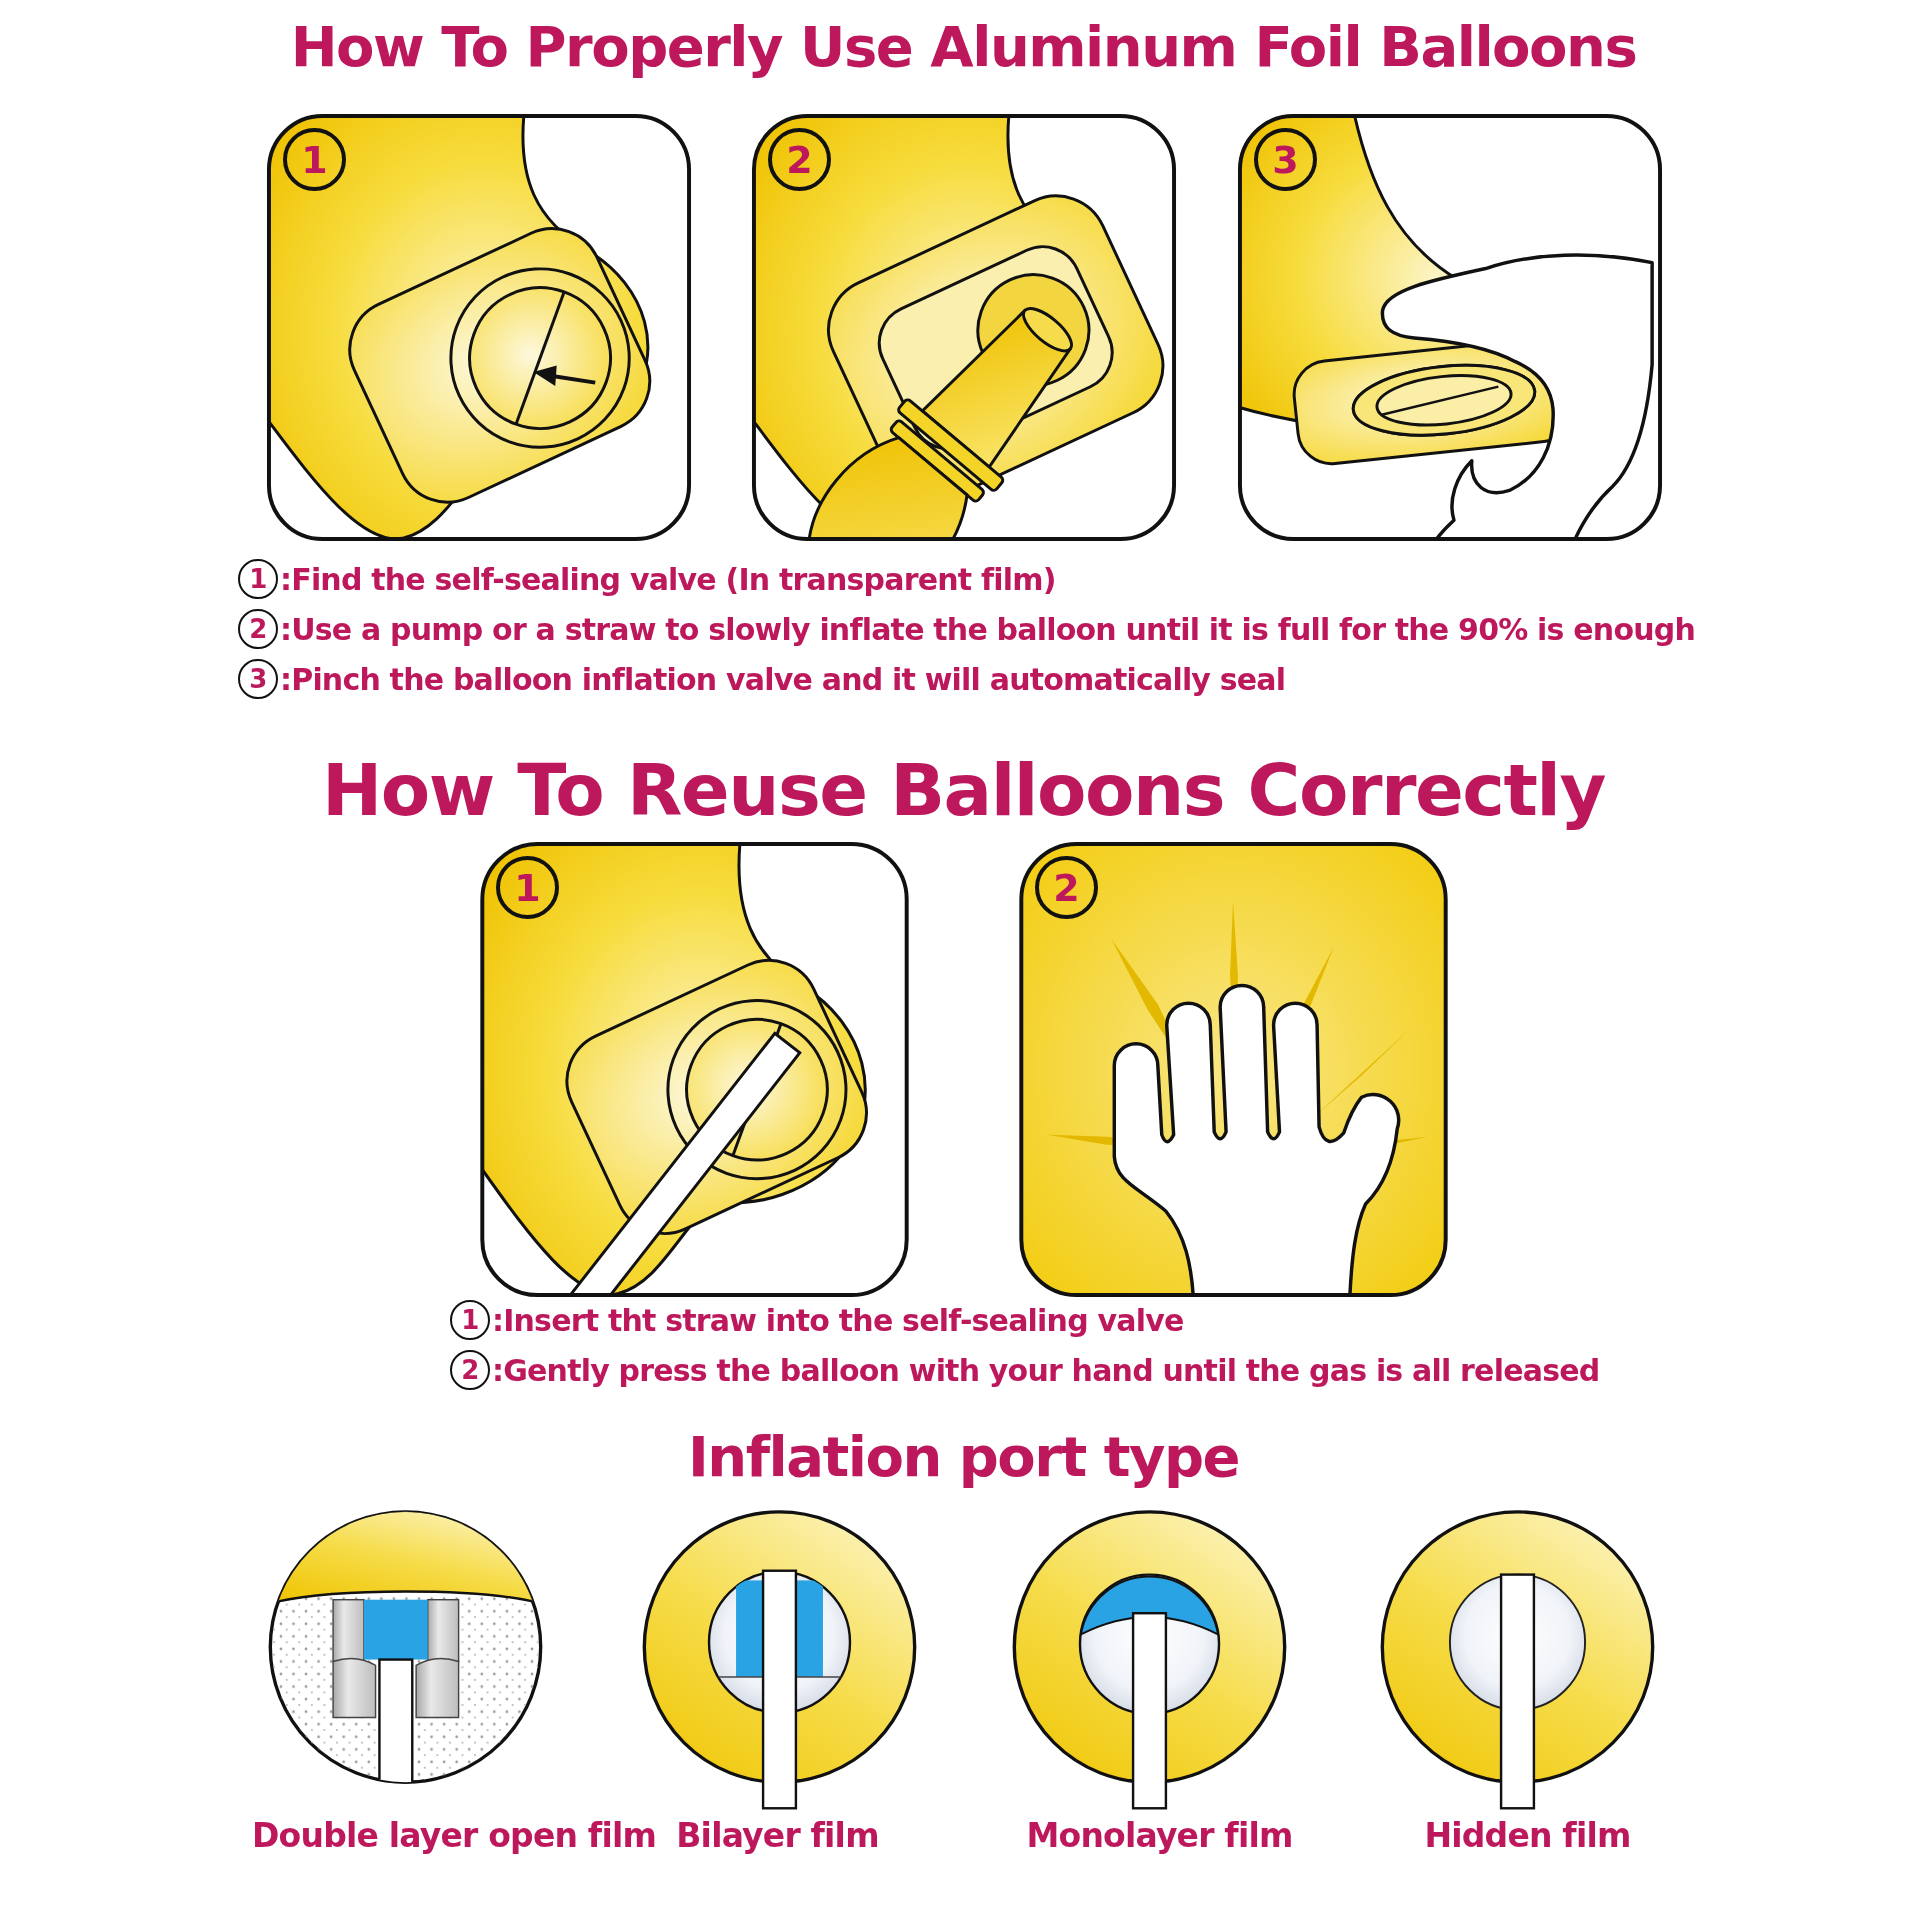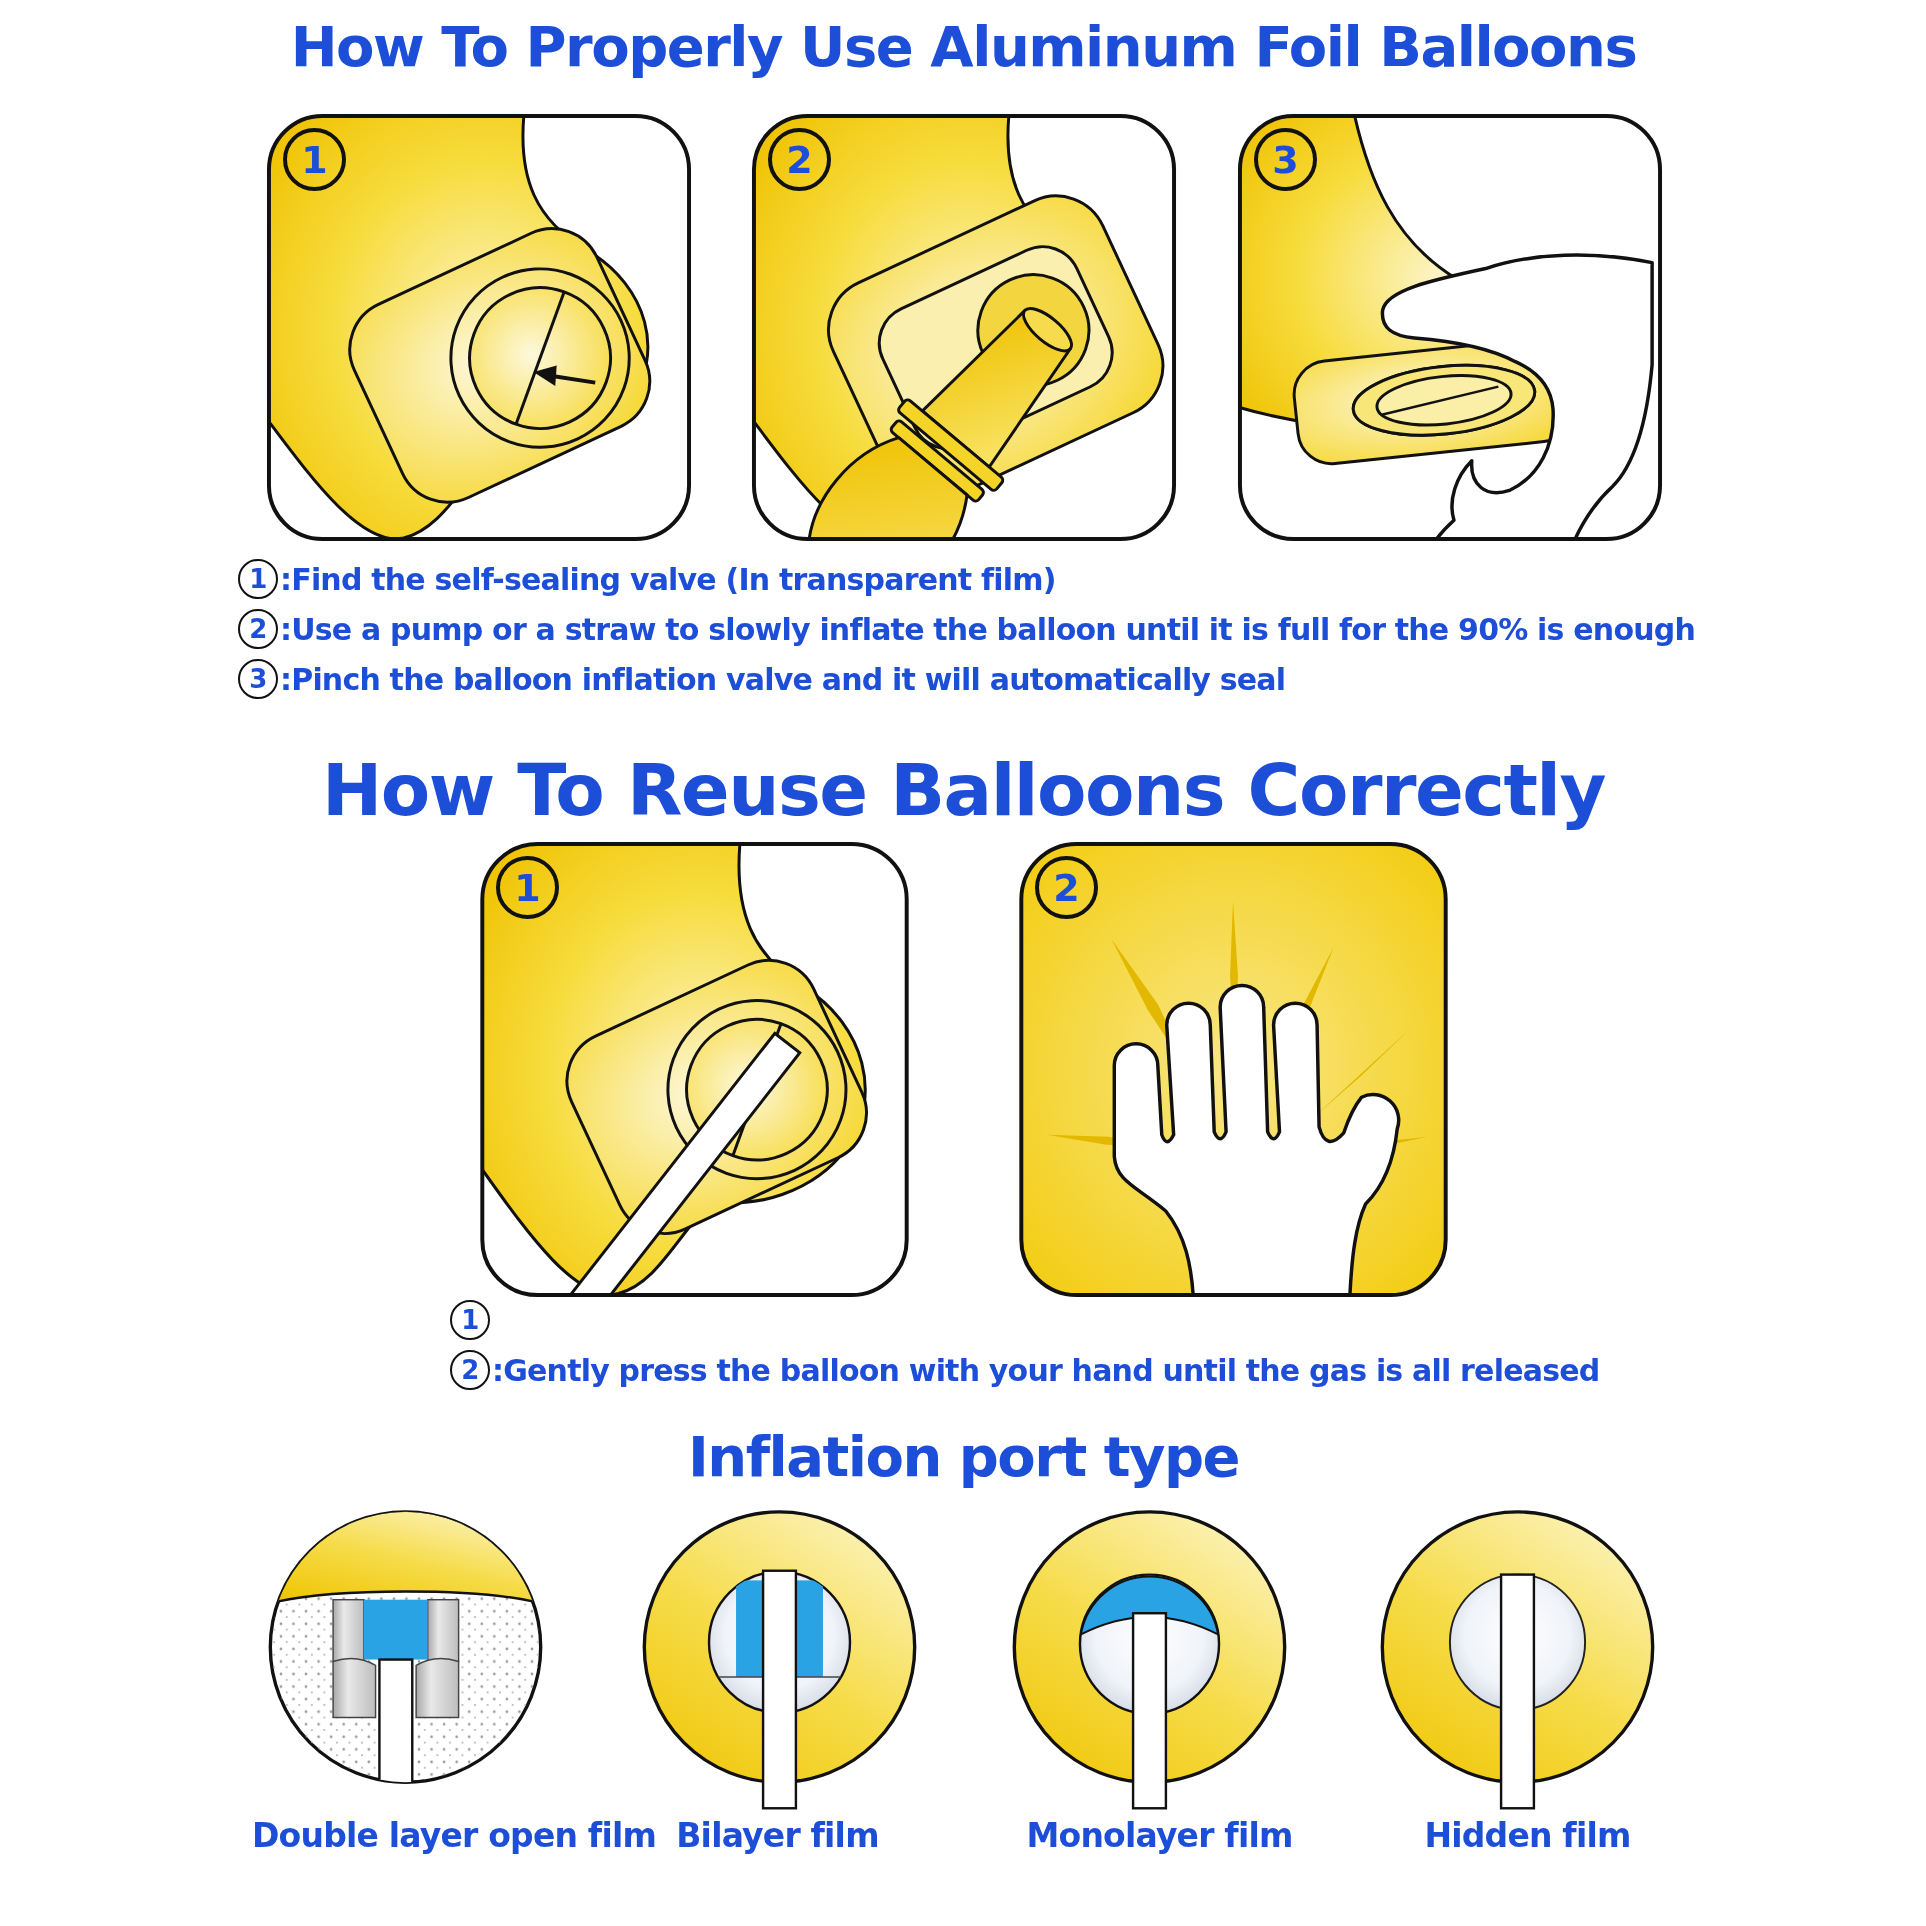--- a/index.html
+++ b/index.html
@@ -1,17 +1,17 @@
 <!DOCTYPE html>
 <html><head>
 <meta charset="utf-8">
 <style>
   html,body{margin:0;padding:0;background:#ffffff;}
   #page{position:relative;width:1927px;height:1866px;background:#ffffff;overflow:hidden;
-        font-family:"DejaVu Sans",sans-serif;color:#1d4ed8;}
+        font-family:"DejaVu Sans",sans-serif;color:#be185d;}
   .title{position:absolute;left:0;width:100%;text-align:center;font-weight:bold;
          letter-spacing:-1.5px;white-space:nowrap;}
   #title-use{top:14px;font-size:56px;}
   #title-reuse{top:748px;font-size:72px;}
   #title-ports{top:1424px;font-size:56px;}
   .panel{position:absolute;}
   .panel svg{display:block;width:100%;height:100%;}
   .badge{position:absolute;left:18px;top:16px;width:55px;height:55px;border:4px solid #111;
          border-radius:50%;display:flex;align-items:center;justify-content:center;
          font-size:38px;font-weight:bold;background:transparent;}
@@ -219,20 +219,21 @@
                  C 380 330 368 352 352 368 C 342 390 338 420 336 464 Z" fill="#ffffff" stroke="#111" stroke-width="3.5" stroke-linejoin="round"></path>
       </g>
       <rect x="4" y="4" width="429" height="456" rx="56" fill="none" stroke="#111" stroke-width="4"></rect>
     </svg>
     <div class="badge">2</div>
   </div>
 
   <div class="steps" id="steps-reuse">
     <div class="step">
       <span class="nbadge">1</span>
+      <span>:Insert tht straw into the self-sealing valve</span>
     </div>
     <div class="step">
       <span class="nbadge">2</span>
       <span>:Gently press the balloon with your hand until the gas is all released</span>
     </div>
   </div>
 
   <div class="title" id="title-ports">Inflation port type</div>
 
   <div class="port" style="left:262px">

